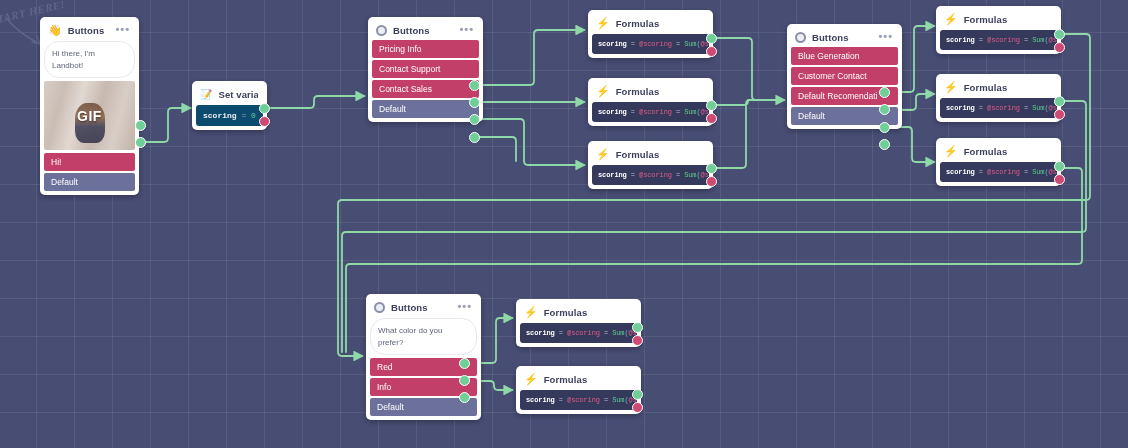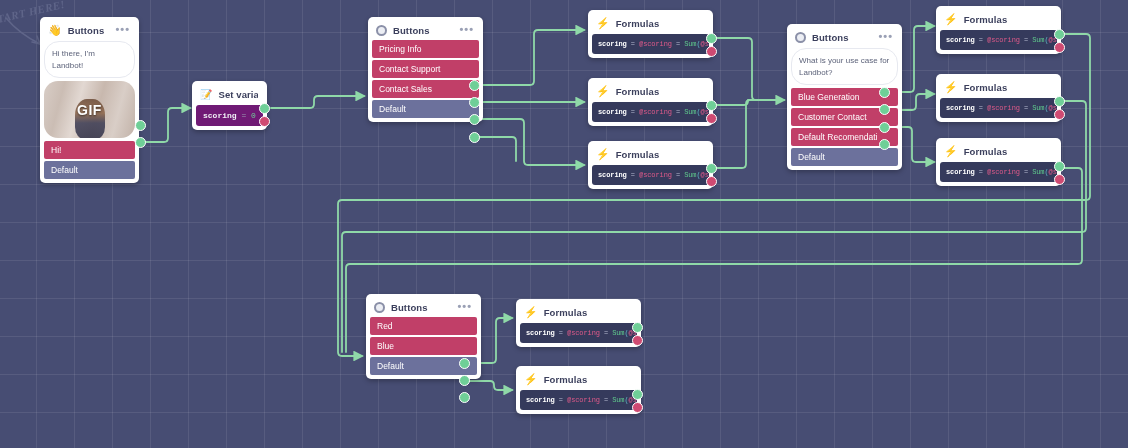--- a/index.html
+++ b/index.html
@@ -60,39 +60,39 @@
     position:absolute;width:11px;height:11px;border-radius:50%;
     border:1.5px solid #ffffff;box-sizing:border-box;z-index:9;
   }
   .port.green{background:#6fcf97;}
   .port.red{background:#cf4a72;}
 
   
   .welcome{width:99px;left:40px;top:17px;}
   .wave{font-size:11px;line-height:11px;}
   .gif{
-    height:57px;border-radius:14px;margin:0 0 3px 0;position:relative;overflow:hidden;
+    height:69px;border-radius:2px;margin:0 0 3px 0;position:relative;overflow:hidden;
     background:linear-gradient(105deg,#d8cdc6 0%,#cbbdb4 20%,#e2d8d2 38%,#c8b8ae 58%,#d9cec7 78%,#c2b2a8 100%);
   }
   .gif:after{
     content:"";position:absolute;left:50%;top:32%;transform:translateX(-50%);
     width:30px;height:40px;border-radius:40% 40% 30% 30%;
     background:linear-gradient(180deg,#6b4a36 0%,#8a6347 35%,#3a3a52 60%,#2f2f46 100%);
     opacity:.85;
   }
   .gif-label{
     position:absolute;left:0;right:0;top:50%;transform:translateY(-50%);
     text-align:center;font-size:14px;font-weight:bold;color:#ffffff;
     text-shadow:0 1px 2px rgba(0,0,0,.55);z-index:2;letter-spacing:.5px;
   }
 
   
   .setvar{width:75px;left:192px;top:81px;}
   .var-body{
-    background:#701a75;border-radius:3px;padding:6px 7px;margin-top:1px;
+    background:#0c4a6e;border-radius:3px;padding:6px 7px;margin-top:1px;
     font-size:8px;font-family:"Liberation Mono",monospace;
   }
   .v-name{color:#f0f1f6;font-weight:bold;}
   .v-eq{color:#9aa0b5;}
   .v-val{color:#6fcf97;}
 
   
   .formula{width:125px;}
   .f-body{
     background:#353a5c;border-radius:3px;padding:6px 6px;margin-top:1px;
@@ -264,21 +264,20 @@
   </div>
   <div class="port green" style="left:706px;top:163px;"></div>
   <div class="port red" style="left:706px;top:176px;"></div>
 
   <div class="node buttons" style="left:787px;top:24px;">
     <div class="node-head">
       <span class="ico-ring"></span>
       <span class="node-title">Buttons</span>
       <span class="dots">•••</span>
     </div>
-    <div class="msg">What is your use case for Landbot?</div>
     <div class="btn pink">Blue Generation</div>
     <div class="btn pink">Customer Contact</div>
     <div class="btn pink">Default Recomendati</div>
     <div class="btn slate">Default</div>
   </div>
   <div class="port green" style="left:879px;top:87px;"></div>
   <div class="port green" style="left:879px;top:104px;"></div>
   <div class="port green" style="left:879px;top:122px;"></div>
   <div class="port green" style="left:879px;top:139px;"></div>
 
@@ -317,22 +316,23 @@
   </div>
   <div class="port green" style="left:1054px;top:161px;"></div>
   <div class="port red" style="left:1054px;top:174px;"></div>
 
   <div class="node buttons" style="left:366px;top:294px;">
     <div class="node-head">
       <span class="ico-ring"></span>
       <span class="node-title">Buttons</span>
       <span class="dots">•••</span>
     </div>
+    <div class="msg">What color do you prefer?</div>
     <div class="btn pink">Red</div>
-    <div class="btn pink">Blue</div>
+    <div class="btn pink">Info</div>
     <div class="btn slate">Default</div>
   </div>
   <div class="port green" style="left:459px;top:358px;"></div>
   <div class="port green" style="left:459px;top:375px;"></div>
   <div class="port green" style="left:459px;top:392px;"></div>
 
   <div class="node formula" style="left:516px;top:299px;">
     <div class="node-head">
       <span class="bolt">⚡</span>
       <span class="node-title">Formulas</span>

